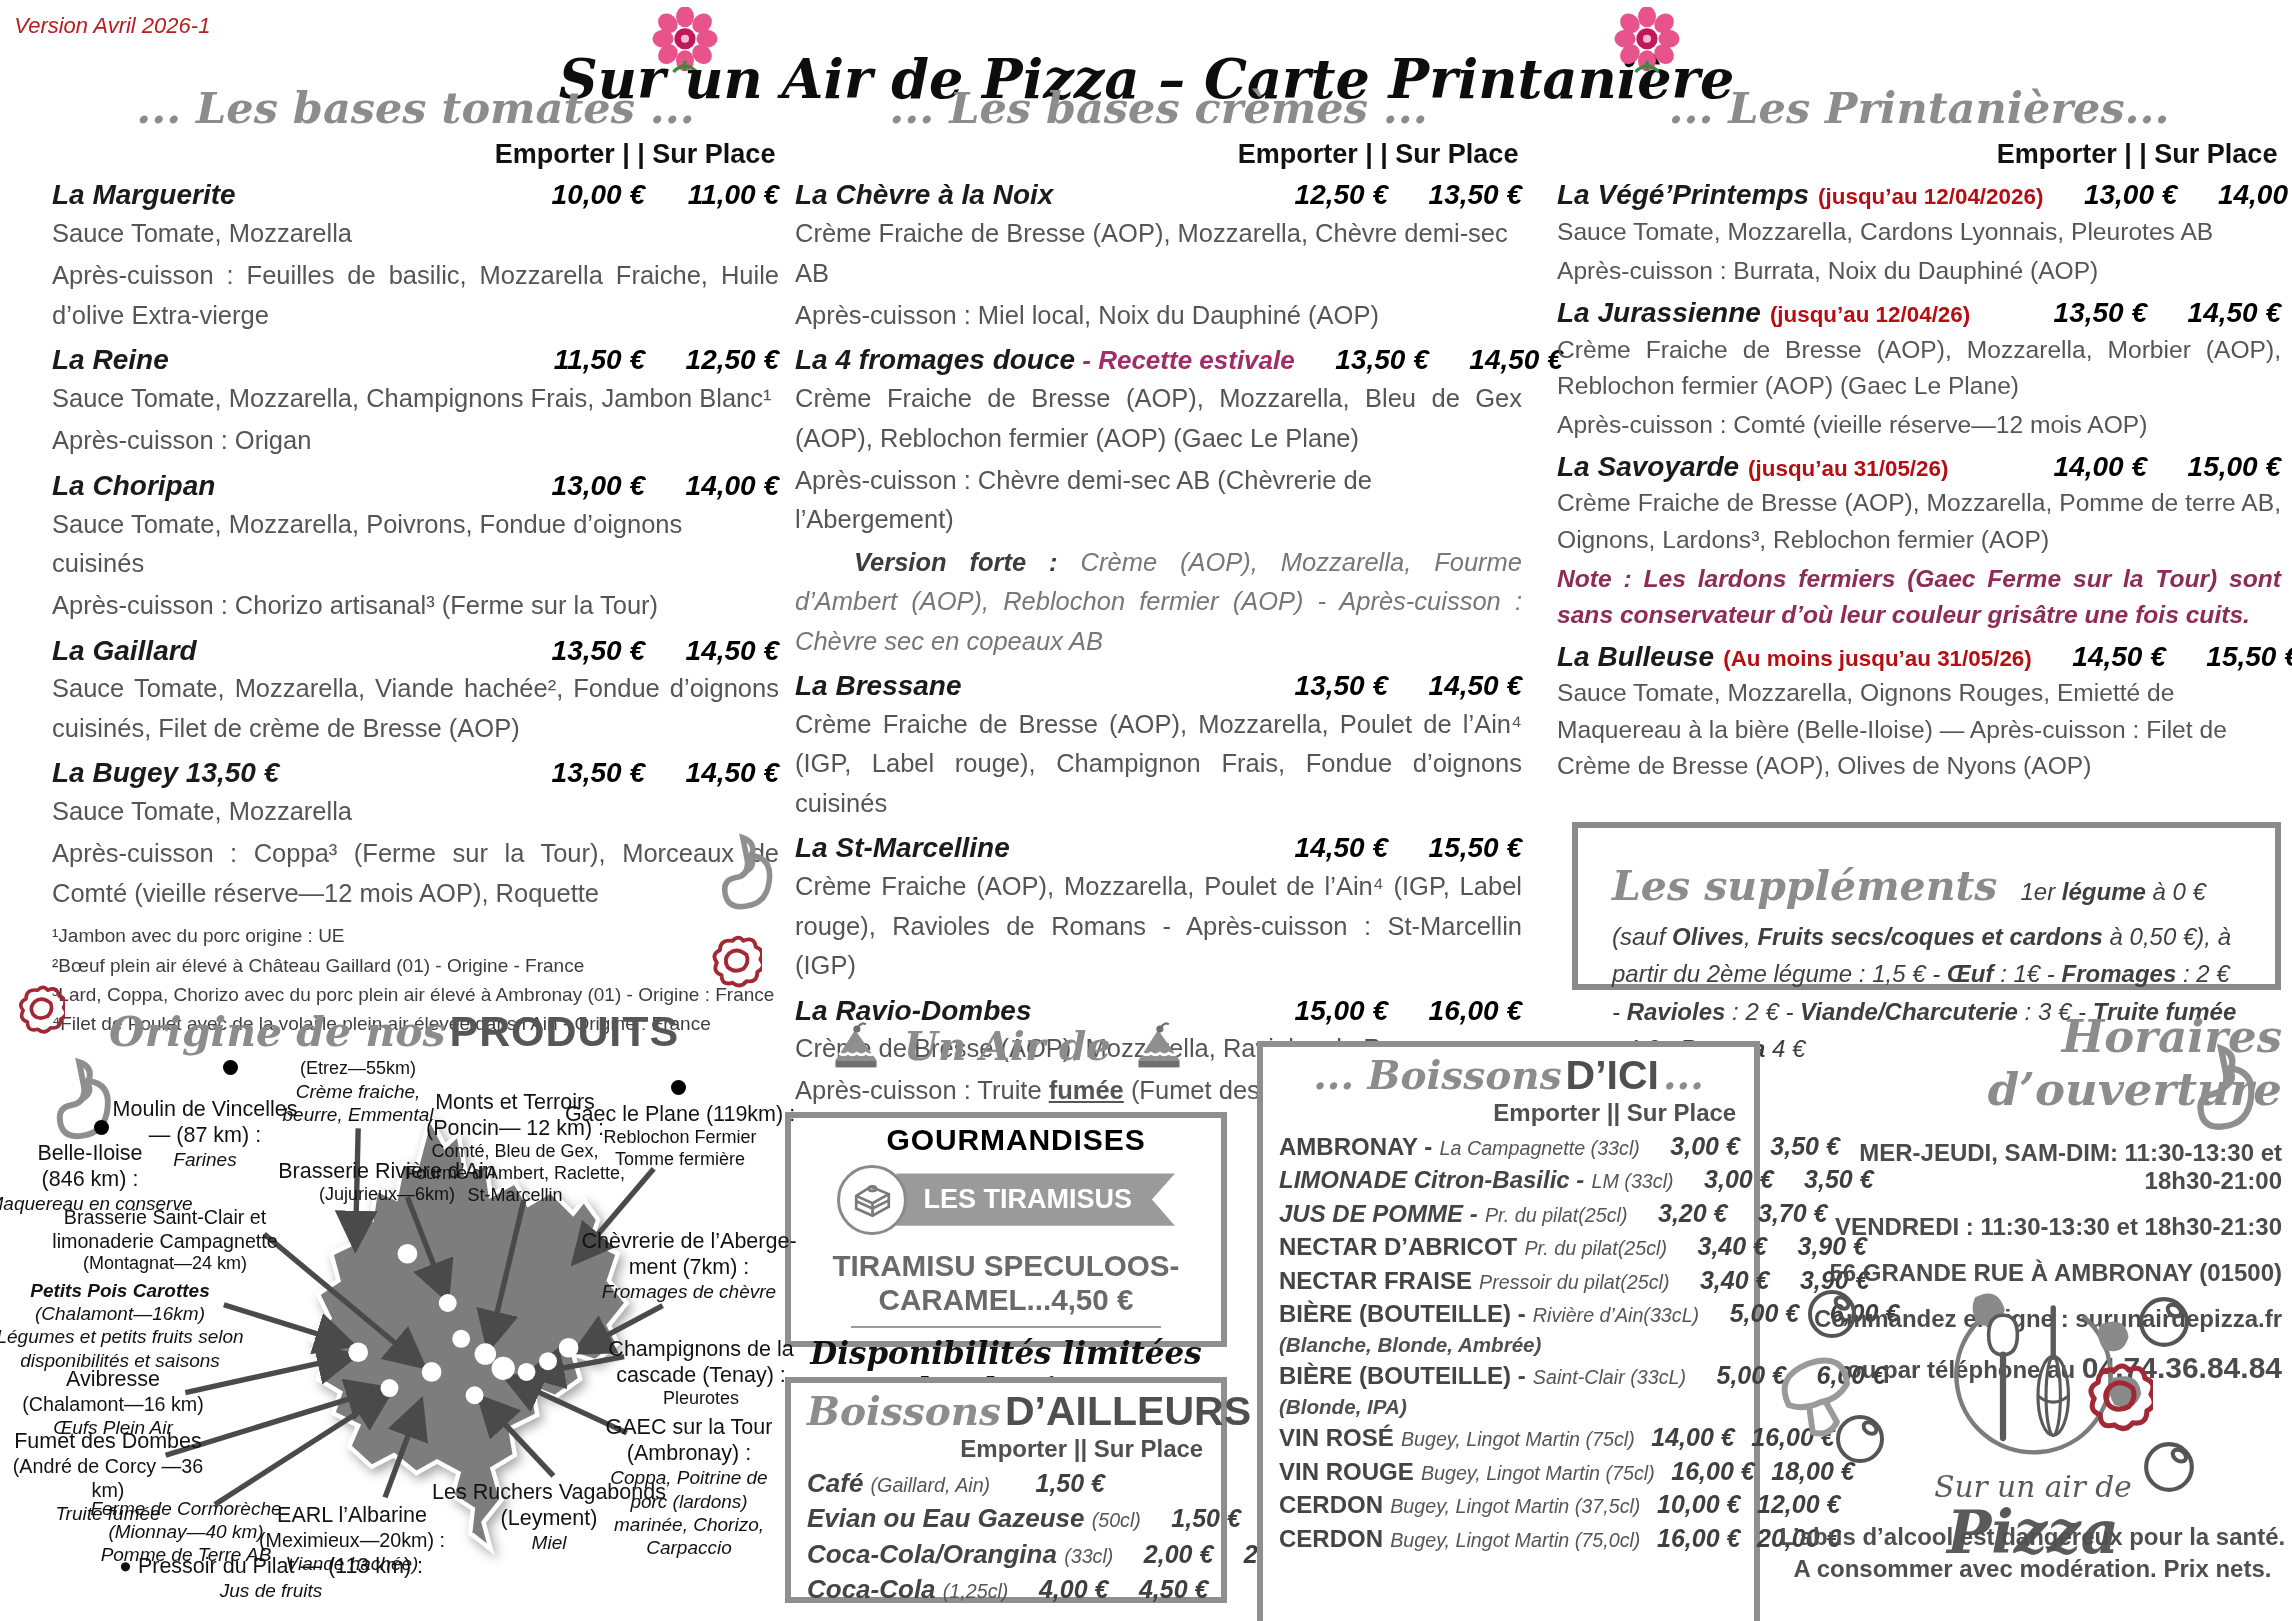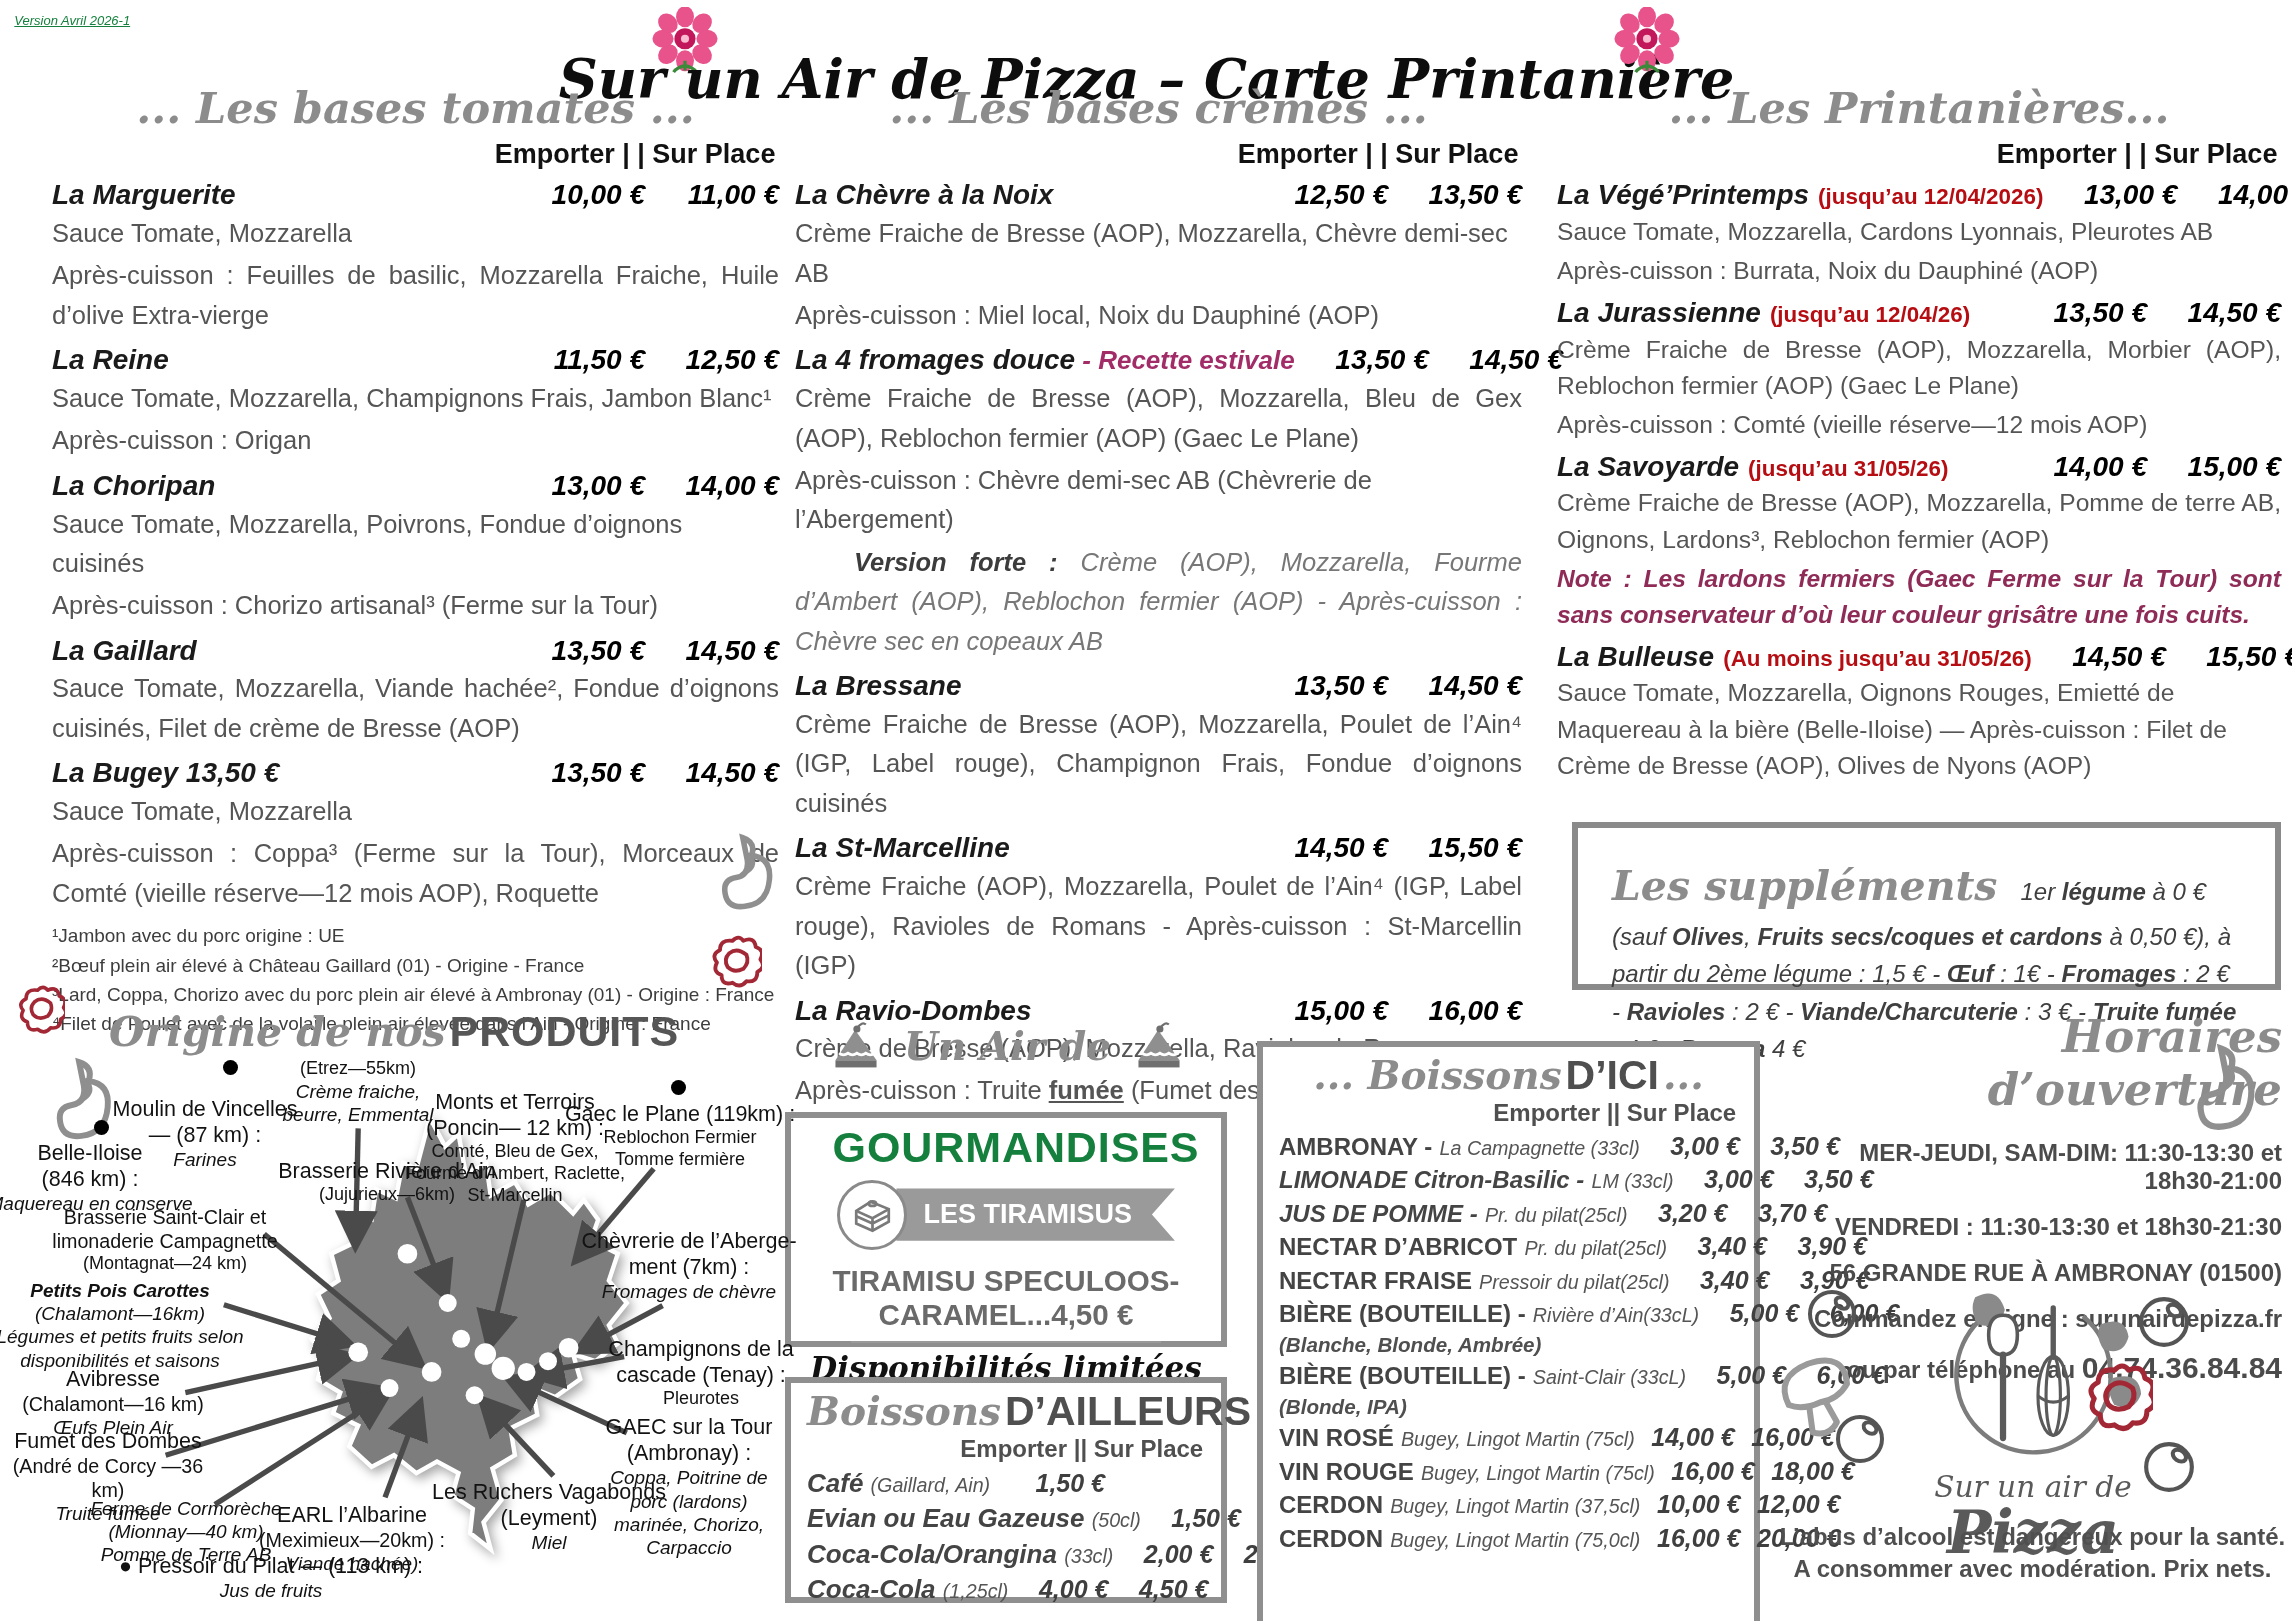--- a/index.html
+++ b/index.html
@@ -1,19 +1,19 @@
 <!DOCTYPE html>
 <html style="font-size:14.3px"><head>
 <meta charset="utf-8">
 <style>
   html,body{margin:0;padding:0;background:#fff;}
   .page{position:relative;width:2293px;height:1621px;background:#fff;overflow:hidden;
         font-family:"Liberation Sans",sans-serif;color:#222;}
   
-  .version{position:absolute;left:14.3px;top:12.5px;font-style:italic;font-size:13px;color:#15803d;text-decoration:underline;}
+  .version{position:absolute;left:14.3px;top:12.5px;font-style:italic;font-size:22px;color:#b91c1c;}
   .main-title{position:absolute;top:10.7px;left:50%;transform:translateX(-50%);
       font-family:"DejaVu Serif",serif;font-style:italic;font-weight:bold;
       font-size:54px;color:#0d0d0d;white-space:nowrap;}
   .flower{position:absolute;top:7.2px;width:70px;height:70px;}
   .flower.fl-left{left:650px;}
   .flower.fl-right{left:1612px;}
   
   .col{position:absolute;top:85px;}
   .col1{left:52px;width:727px;}
   .col2{left:795px;width:727px;}
@@ -59,21 +59,21 @@
   .mline.it{font-style:italic;font-size:19px;}
   .mline.b{font-weight:bold;}
   .bdot{position:absolute;width:15px;height:15px;border-radius:50%;background:#000;z-index:2;}
   
   .over-gourm{position:absolute;left:788px;top:1021px;width:439px;text-align:center;}
   .over-gourm .scr{font-family:"DejaVu Serif",serif;font-style:italic;font-weight:bold;
       font-size:39px;color:#8c8c8c;vertical-align:middle;margin:0 16px;}
   .cake{width:56px;height:50px;vertical-align:middle;}
   .gbox{position:absolute;left:785px;top:1112px;width:442px;height:235px;border:6.3px solid #8f8f8f;
         box-sizing:border-box;text-align:center;background:#fff;}
-  .gtitle{font-size:43px;font-weight:bold;color:#15803d;letter-spacing:0.9px;margin-top:5.4px;padding-left:20px;}
+  .gtitle{font-size:30px;font-weight:bold;color:#000000;letter-spacing:0.9px;margin-top:5.4px;padding-left:20px;}
   .ribbon-row{display:flex;align-items:center;justify-content:center;margin-top:7.2px;}
   .tira-circle{width:64px;height:64px;border-radius:50%;border:3.6px solid #8a8a8a;background:#fff;
       display:flex;align-items:center;justify-content:center;z-index:2;}
   .ribbon{margin-left:-10.7px;background:#9a9a9a;color:#fff;font-weight:bold;font-size:27px;
       padding:10.7px 43px 10.7px 27px;clip-path:polygon(0 0,100% 0,calc(100% - 23px) 50%,100% 100%,0 100%);}
   .gitem{font-size:29.6px;font-weight:bold;color:#6a6a6a;margin-top:14.3px;}
   .gdivider{width:72%;height:1.8px;background:#9a9a9a;margin:9px auto 7.2px auto;}
   .gnote{font-family:"DejaVu Serif",serif;font-style:italic;font-weight:bold;font-size:31px;color:#111;}
   .dbox{position:absolute;box-sizing:border-box;border:6.3px solid #8f8f8f;background:#fff;padding:7.2px 16px;}
   .dbox-elsewhere{left:785px;top:1377px;width:442px;height:226px;}

